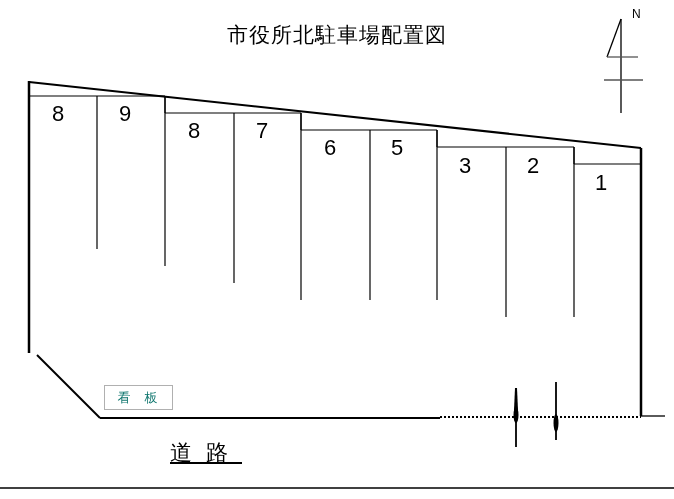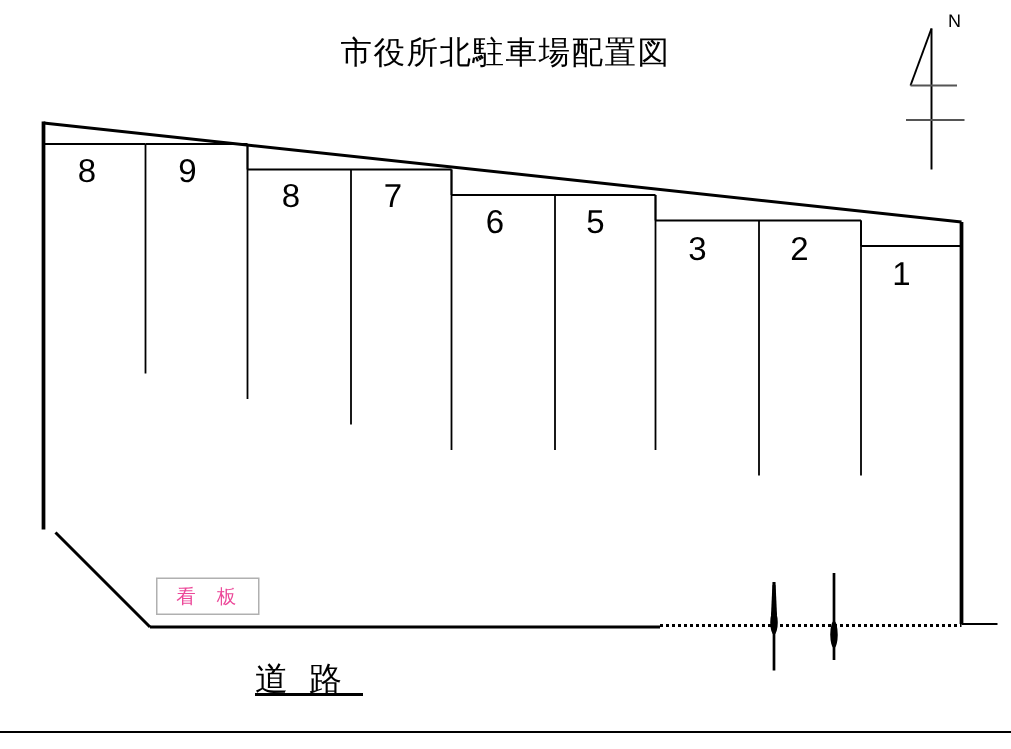--- a/index.html
+++ b/index.html
@@ -7,21 +7,21 @@
          font-family: "DejaVu Sans", "Liberation Sans", sans-serif; }
   #canvas { position: absolute; left: 0; top: 0; width: 674px; height: 499px; }
   .title { position: absolute; left: 0; width: 674px; top: 21px; text-align: center;
            font-size: 21px; letter-spacing: 1px; color: #000; padding-left: 0; }
   .title span { position: relative; left: 0; }
   .north { position: absolute; left: 632px; top: 7px; font-size: 12px; color: #000;
            font-family: "Liberation Sans", sans-serif; }
   .stall-label { position: absolute; font-size: 22px; color: #000; width: 40px; text-align: center;
                  font-family: "Liberation Sans", sans-serif; }
   .sign { position: absolute; left: 104px; top: 385px; width: 69px; height: 25px;
-          border: 1px solid #b0b0b0; box-sizing: border-box; font-size: 13px; color: #ec4899;
+          border: 1px solid #b0b0b0; box-sizing: border-box; font-size: 13px; color: #0f766e;
           display: flex; align-items: center; justify-content: center; letter-spacing: 14px;
           padding-left: 12px; }
   .road { position: absolute; left: 170px; top: 438px; font-size: 22px; color: #000;
           letter-spacing: 14px; text-decoration: underline; }
 </style>
 </head>
 <body>
 
 <svg id="canvas" viewBox="0 0 674 499" xmlns="http://www.w3.org/2000/svg">
 

